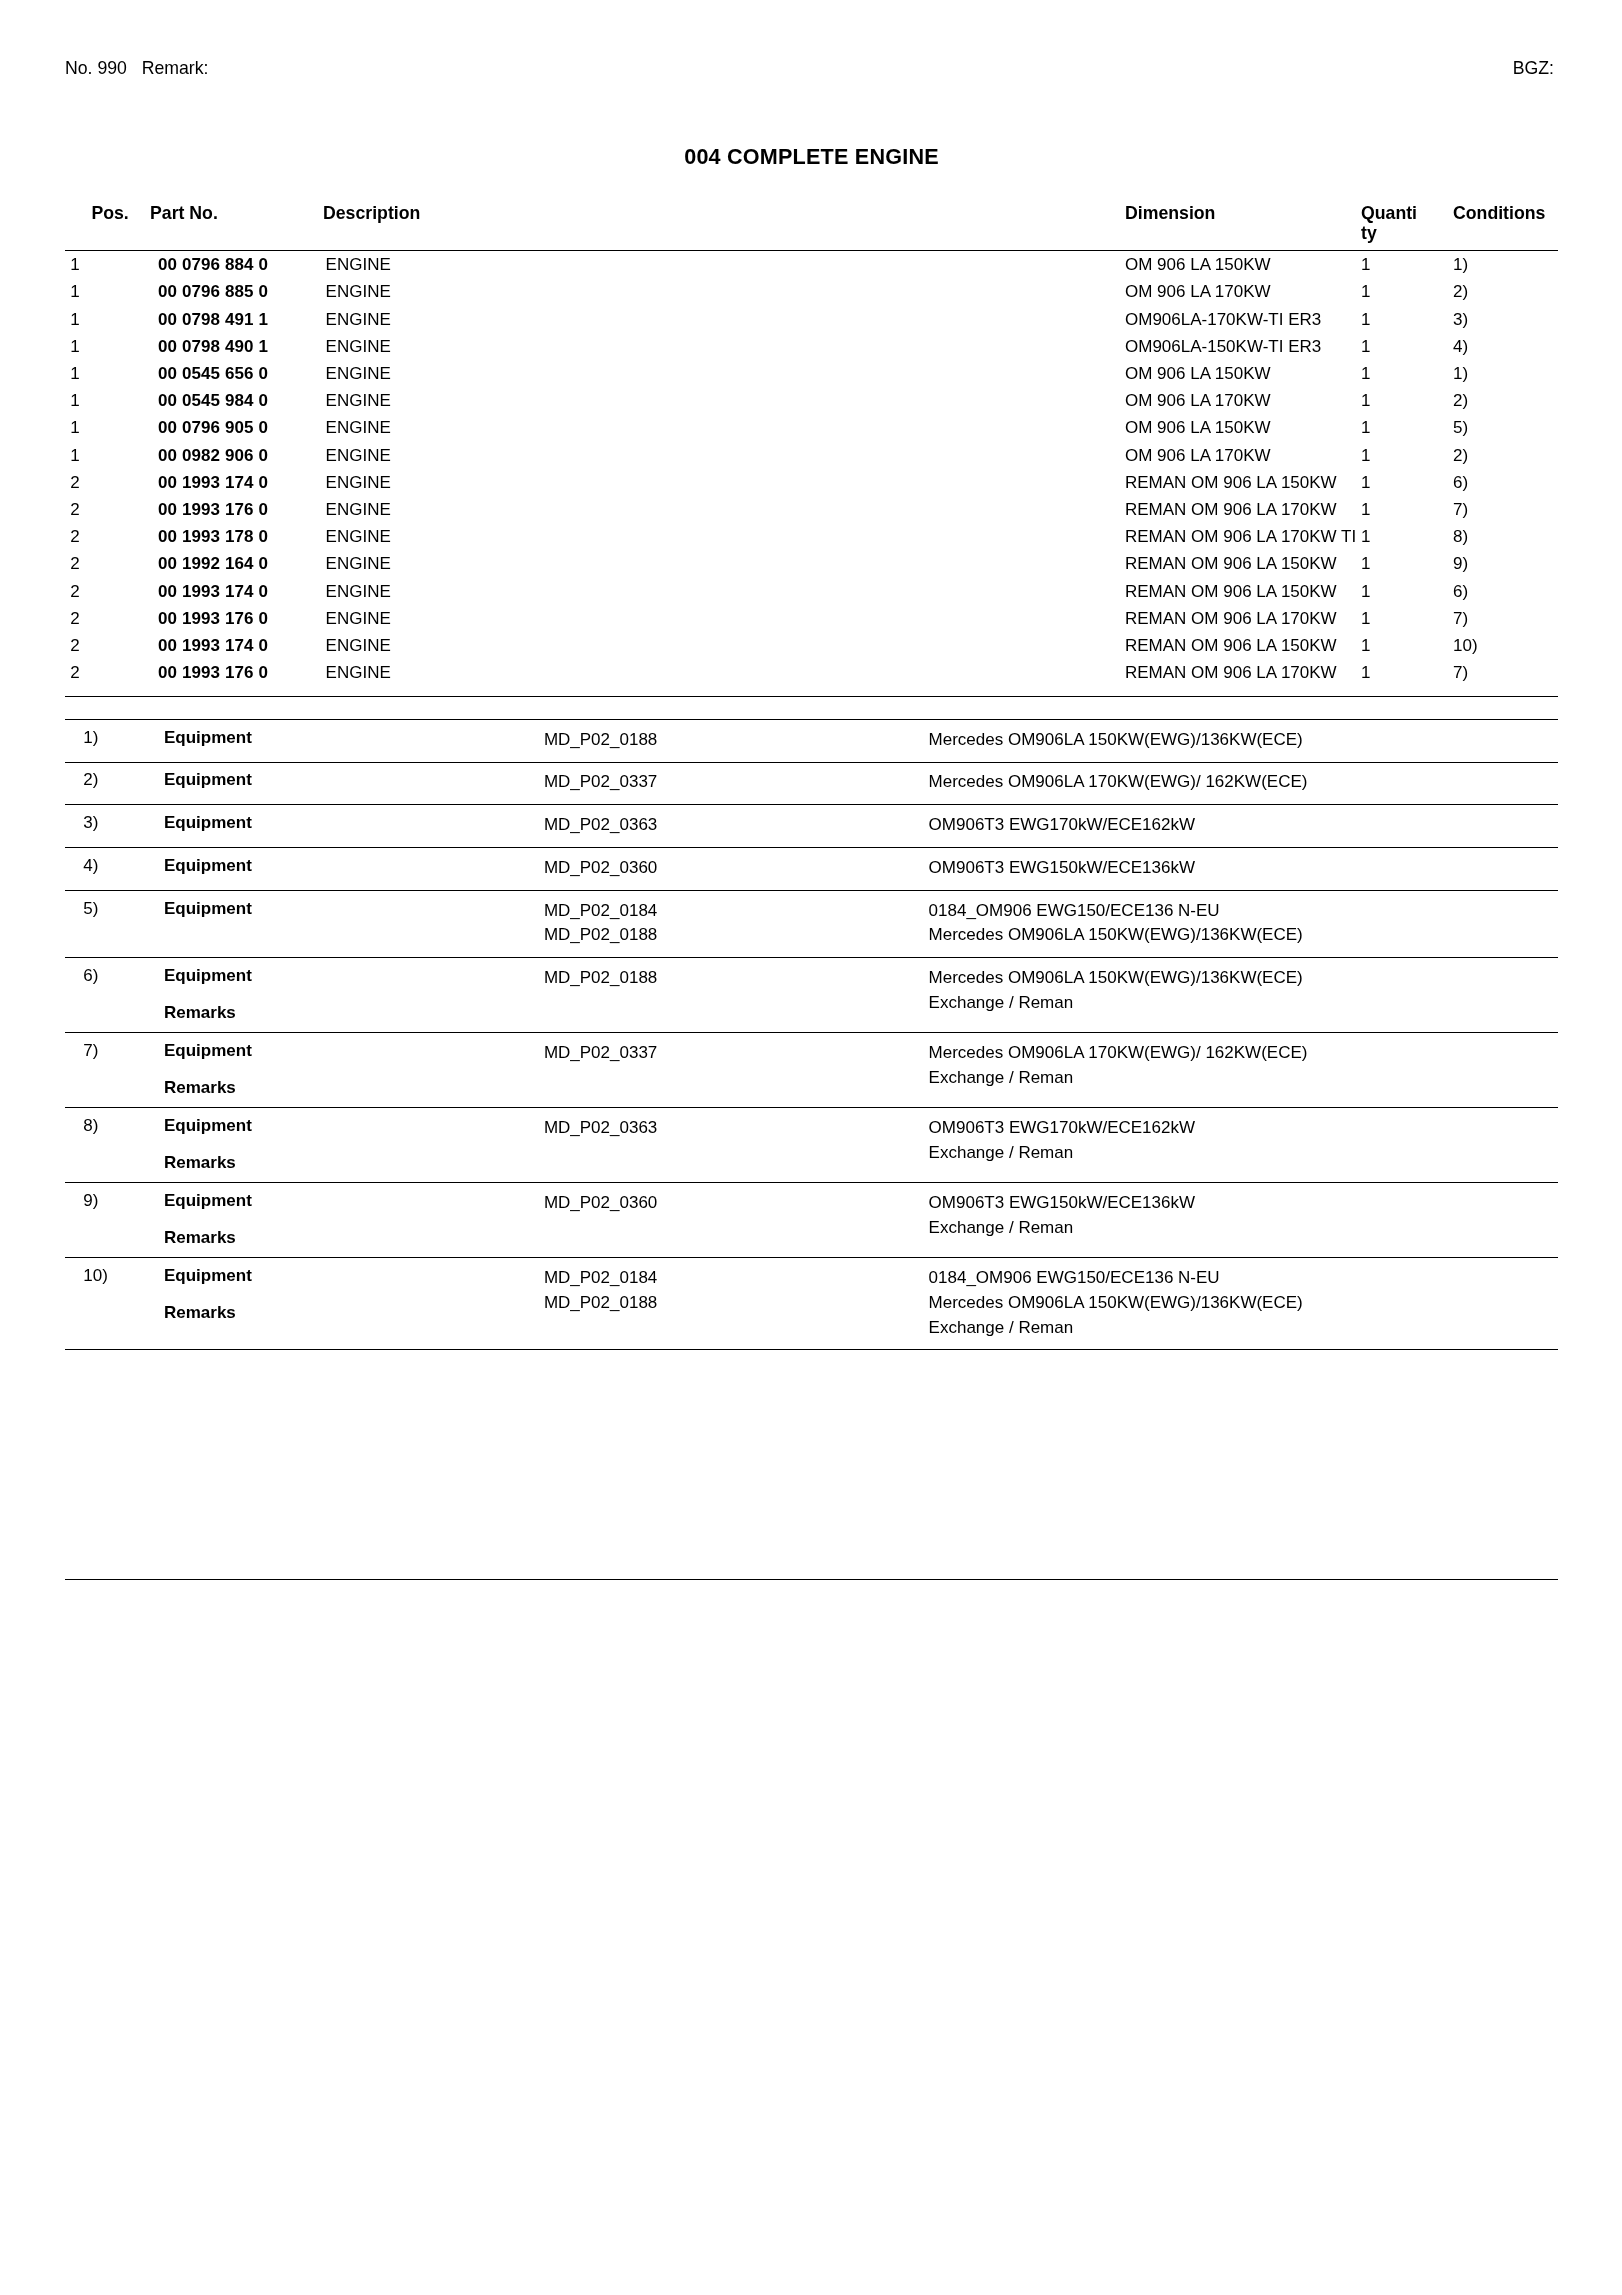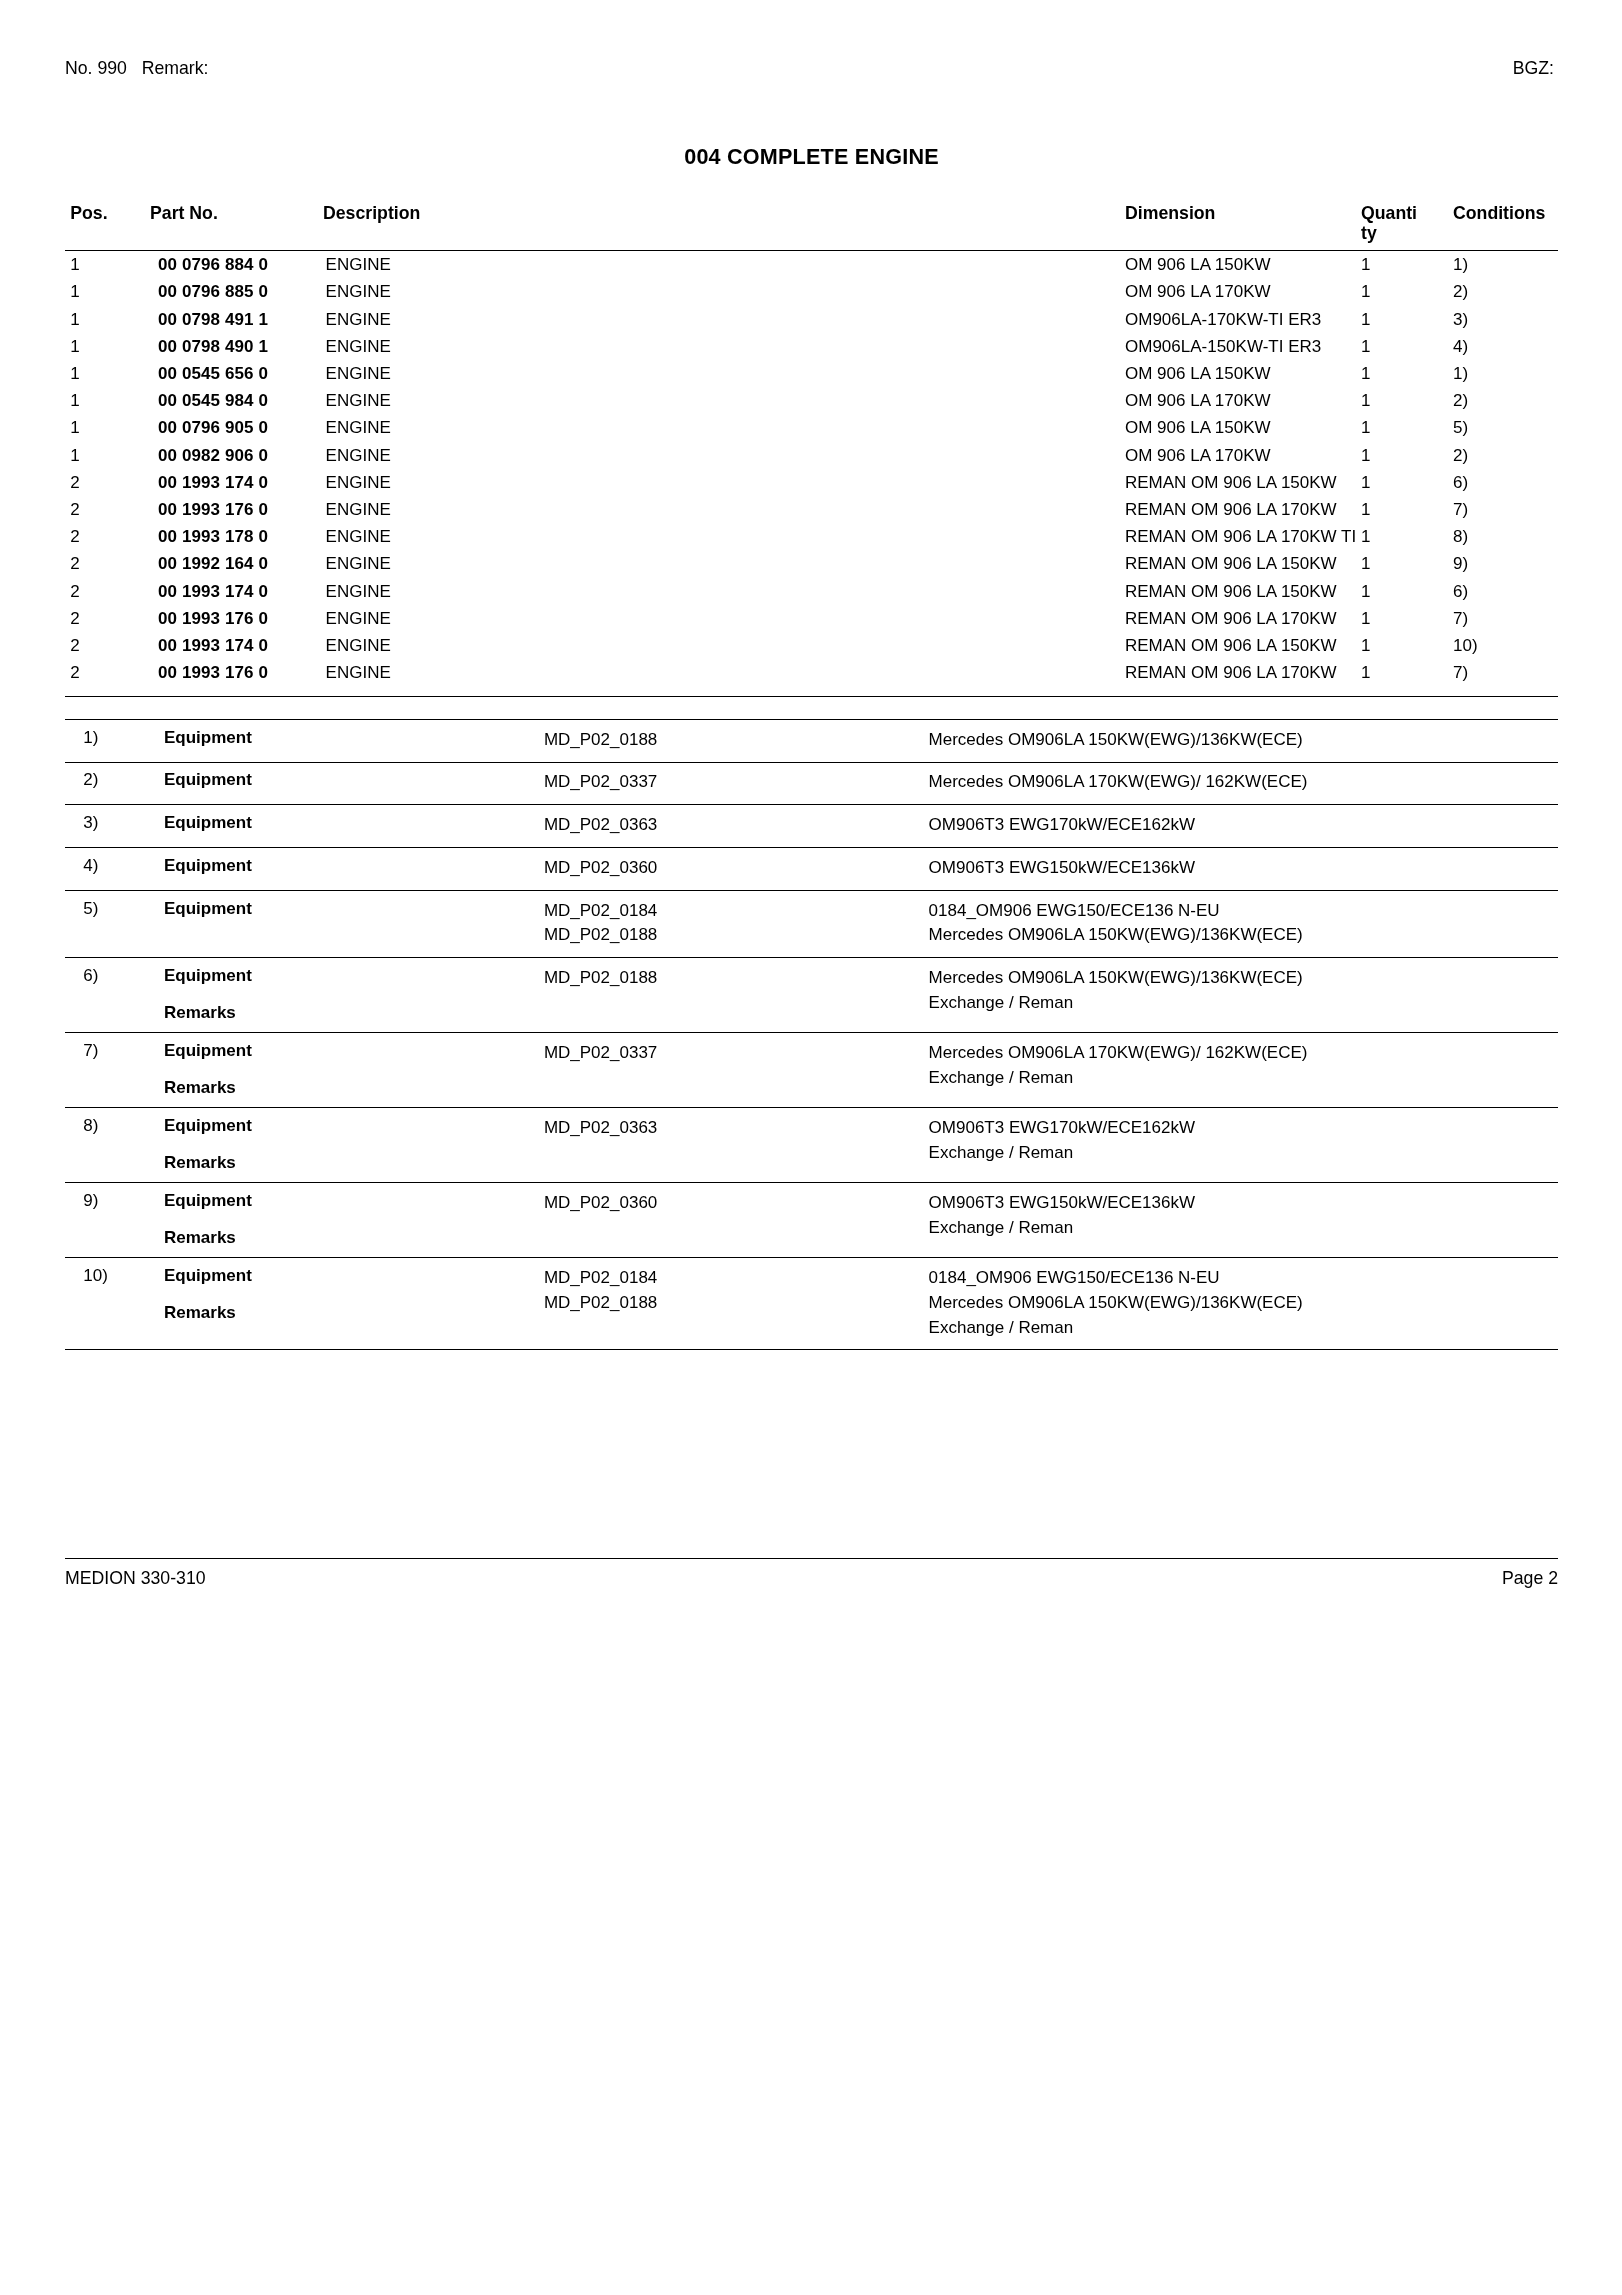--- a/index.html
+++ b/index.html
@@ -68,21 +68,21 @@
     text-align: left;
     font-weight: bold;
     font-size: 17.7px;
     padding: 0 0 6.5px 0;
     vertical-align: top;
     line-height: 1.15;
   }
   .parts-table thead tr.head-row th {
     border-bottom: 1.6px solid #000;
   }
-  .parts-table thead tr.head-row th.th-pos { padding-left: 5.2px; }
+  .parts-table thead tr.head-row th.th-pos { padding-left: 5.2px; text-align: center; }
   .parts-table tbody td {
     padding: 3.9px 0 2.6px 0;
     vertical-align: top;
     line-height: 1.22;
   }
   .parts-table tbody td.pos { padding-left: 5.2px; }
   .parts-table tbody td.part b {
     font-weight: bold;
     letter-spacing: 0.1px;
     margin-left: 8px;
@@ -482,20 +482,16 @@
             <span class="stack-line">Exchange / Reman</span>
           </td>
         </tr>
       </tbody>
   </table>
   <hr class="cond-bottom-rule">
 
 
   <div class="doc-footer">
     <hr class="rule">
-    <div class="row">
-      <div>MEDION 330-310</div>
-      <div>Page 2</div>
-    </div>
   </div>
 
 </div>
 
 
 </body></html>

